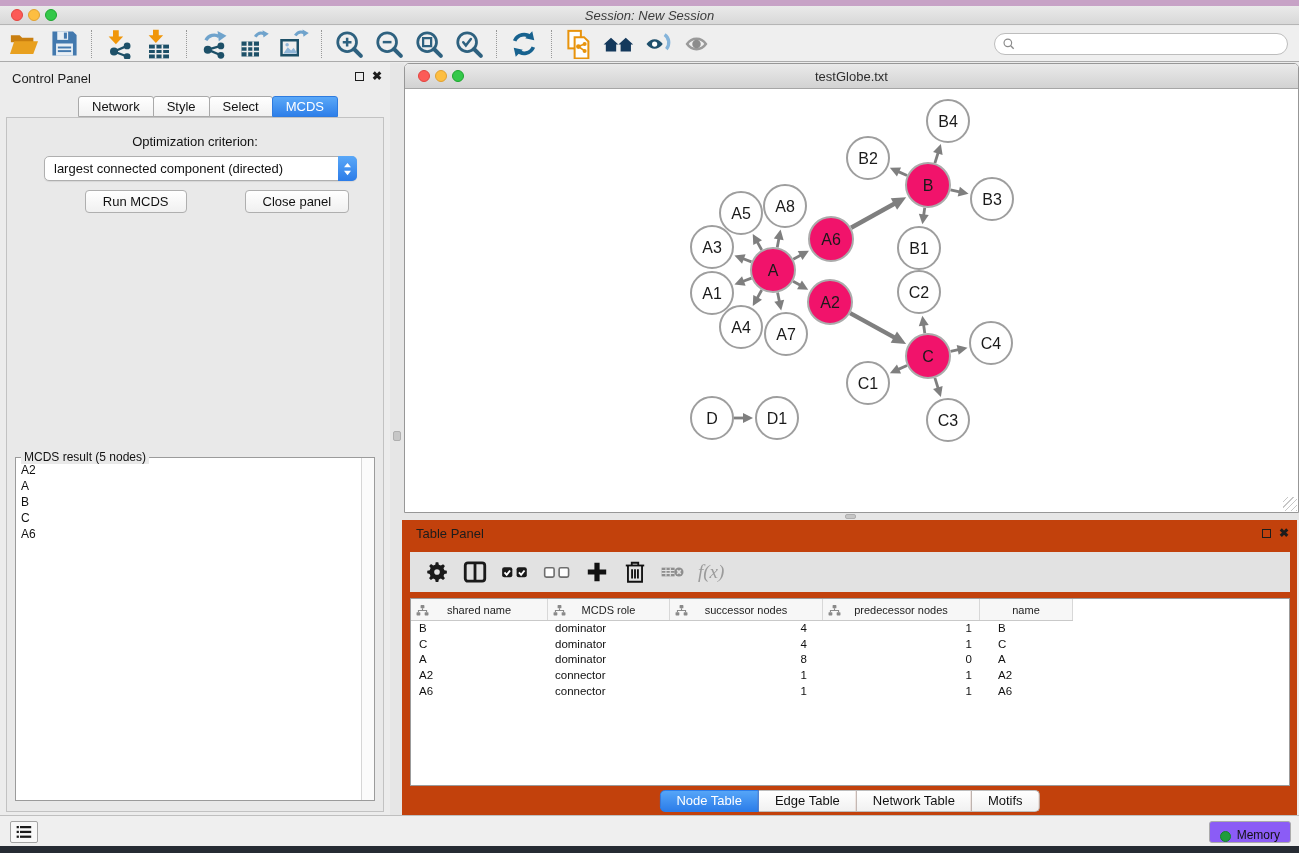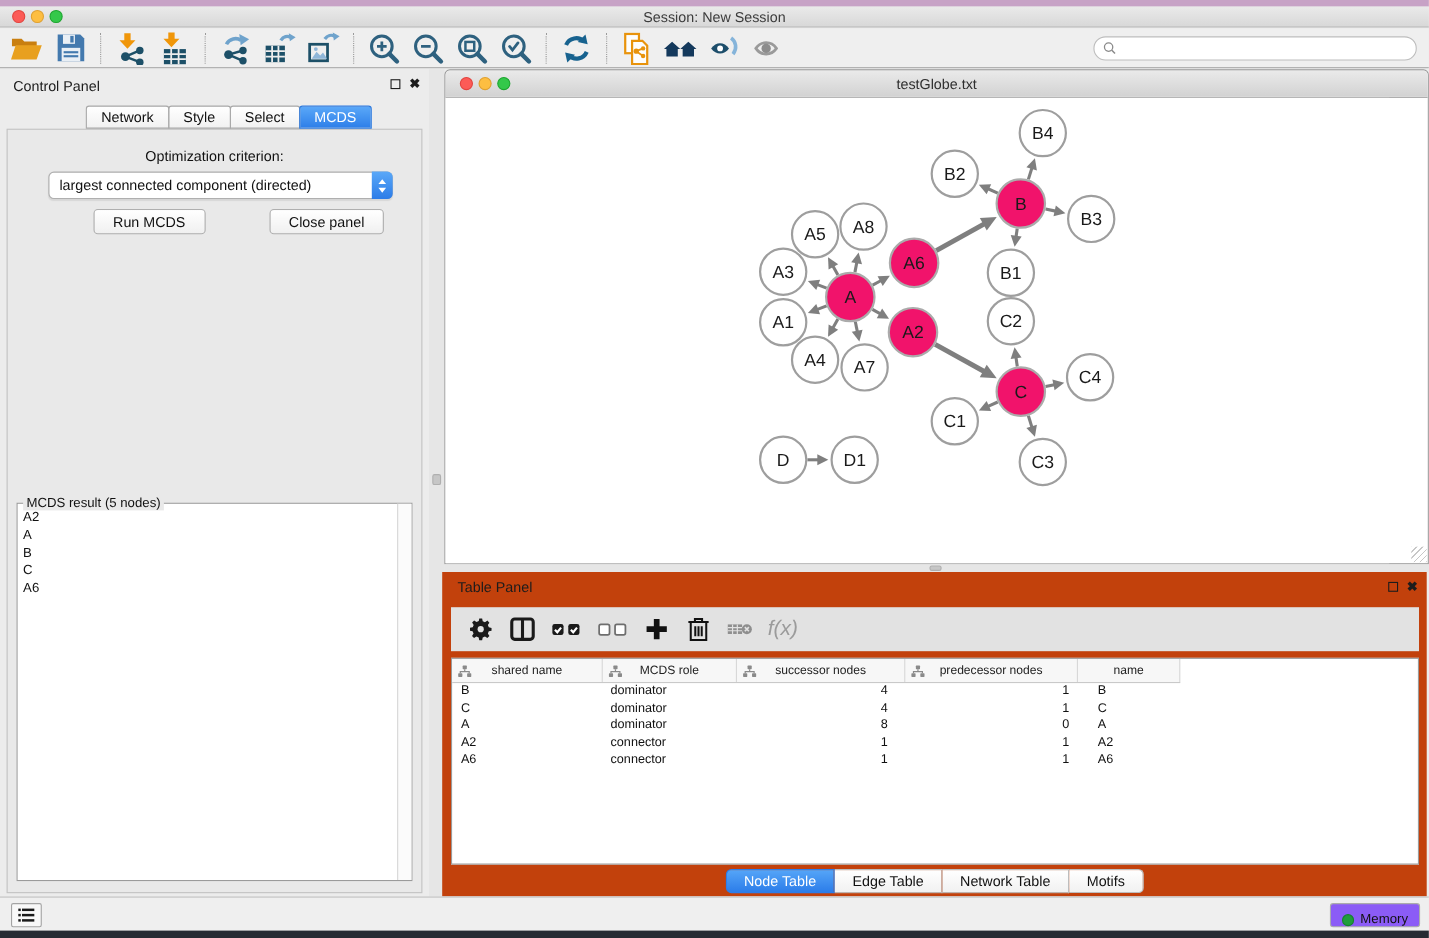--- a/index.html
+++ b/index.html
@@ -6,21 +6,21 @@
   html,body { width:1299px; height:853px; overflow:hidden; }
   body { font-family:"Liberation Sans", sans-serif; background:#ECECEC; position:relative; color:#1A1A1A; }
   #app { position:absolute; inset:0; }
 
   
   .desk-top { position:absolute; left:0; top:0; width:100%; height:6px; background:#C7A2C6; }
   .desk-bottom { position:absolute; left:0; top:846px; width:100%; height:7px; background:#262B33; }
 
   
   .titlebar { position:absolute; left:0; top:6px; width:100%; height:19px;
-    background:linear-gradient(#EAEAEA,#D8D8D8); border-bottom:1px solid #B5B5B5; }
+    background:linear-gradient(#EAEAEA,#D8D8D8); border-bottom:1px solid #B5B5B5;font-style:italic; }
   .titlebar .title { text-align:center; font-size:13px; color:#3C3C3C; line-height:19px; }
   .tl { position:absolute; width:12px; height:12px; border-radius:50%; top:3px; }
   .tl.red { background:#FC5B57; border:1px solid #E2443F; }
   .tl.yellow { background:#FDBE41; border:1px solid #E0A131; }
   .tl.green { background:#34C84A; border:1px solid #1DA62F; }
 
   
   .toolbar { position:absolute; left:0; top:26px; width:100%; height:36px; background:#EFEFEF;
     border-bottom:1px solid #ABABAB; display:flex; align-items:center; padding-left:4px; }
   .tb-btn { height:34px; min-width:40px; display:flex; align-items:center; justify-content:center; cursor:default; }
@@ -71,21 +71,21 @@
   .net-canvas { position:absolute; left:0; top:25px; width:858px; height:423px; overflow:hidden; background:#fff; }
   .resize-grip { position:absolute; right:1px; bottom:1px; width:14px; height:14px;
     background:repeating-linear-gradient(135deg, transparent 0 3px, #B9B9B9 3px 4px); opacity:.8; }
 
   
   .tp { position:absolute; left:402px; top:520px; width:895px; height:295px; background:#c2410c; }
   .tp-title { position:absolute; left:14px; top:6px; font-size:13px; color:#1C1C1C; }
   .tp-toolbar { position:absolute; left:8px; right:7px; top:32px; height:40px; background:#E2E2E2;
     display:flex; align-items:center; padding-left:14px; gap:12px; }
   .tpi { display:flex; align-items:center; justify-content:center; height:30px; }
-  .fx-label { font-family:Liberation Sans, sans-serif; font-style:italic; font-size:19px; color:#9B9B9B; }
+  .fx-label { font-family:Liberation Serif, serif; font-style:italic; font-size:19px; color:#9B9B9B; }
   .tp-table { position:absolute; left:8px; right:7px; top:78px; bottom:29px; background:#fff; border:1px solid #9B9B9B; overflow:hidden; }
   .thead { display:flex; height:22px; border-bottom:1px solid #C9C9C9; background:#F7F7F7; width:662px; }
   .th { position:relative; font-size:11px; line-height:22px; text-align:center; color:#222; border-right:1px solid #D8D8D8; }
   .th .hicon { position:absolute; left:5px; top:5px; }
   .trow { display:flex; height:15.7px; }
   .td { font-size:11.5px; line-height:15.7px; color:#111; white-space:nowrap; overflow:hidden; }
   .tp-tabs { position:absolute; bottom:3px; left:50%; transform:translateX(-50%); display:flex; }
   .seg { height:22px; line-height:20px; font-size:13px; padding:0 16px; background:linear-gradient(#FFFFFF,#F1F1F1);
     border:1px solid #BDBDBD; border-left:none; color:#111; }
   .seg:first-child { border-left:1px solid #BDBDBD; border-radius:5px 0 0 5px; }

